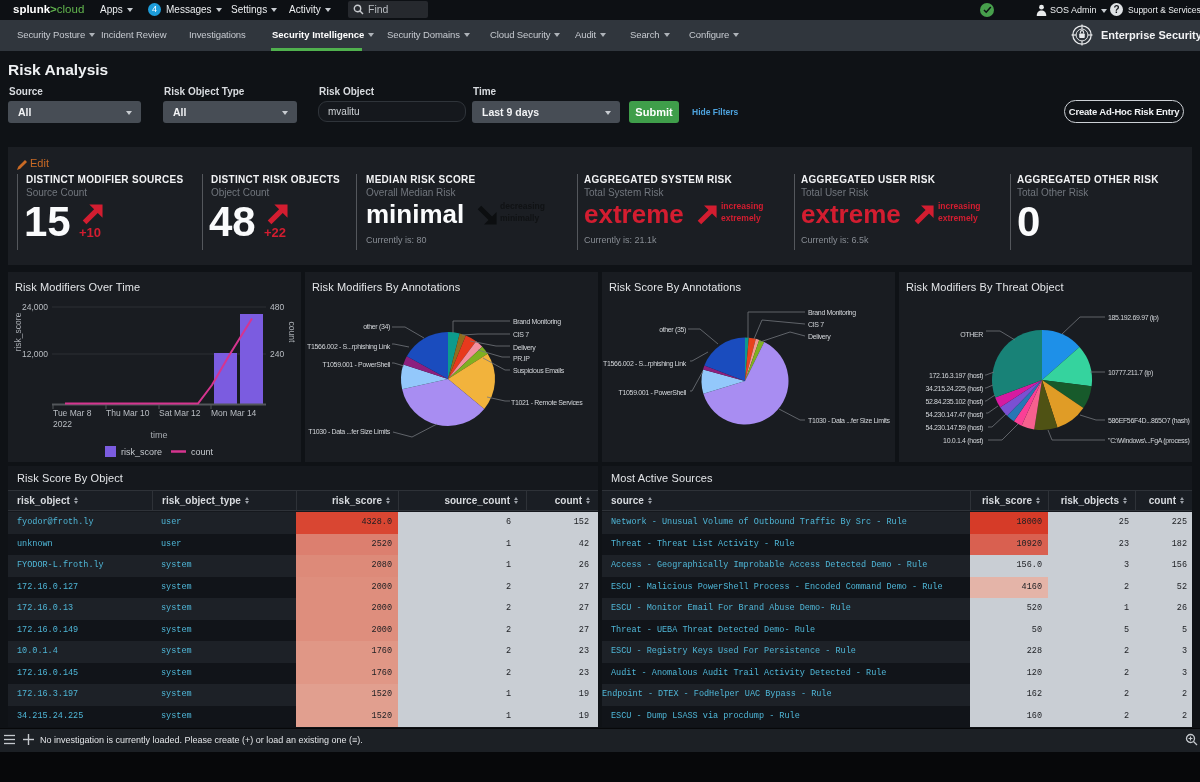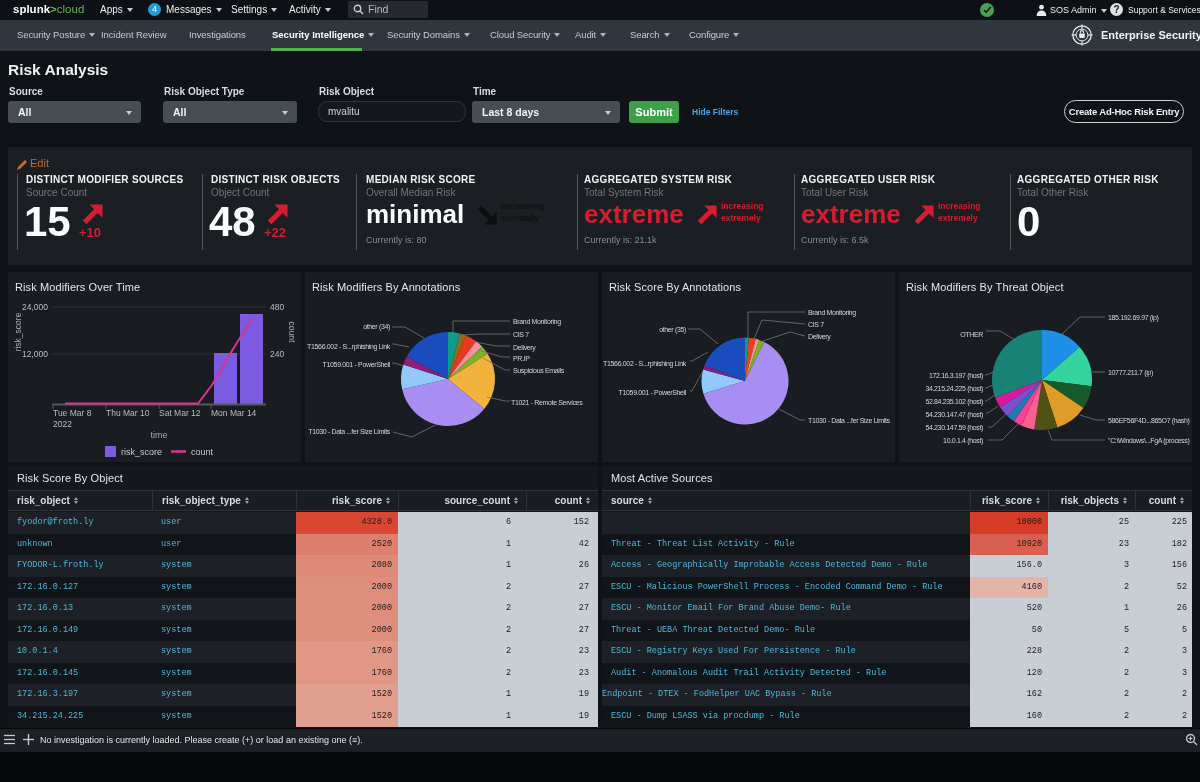--- a/index.html
+++ b/index.html
@@ -69,21 +69,21 @@
 <div class="abs" style="left:1101px;top:0;height:31px;line-height:30px;color:#f2f3f5;font-size:11px;font-weight:bold;">Enterprise Security</div>
 </div>
 <div class="abs" style="left:8px;top:61px;font-size:15.5px;font-weight:bold;color:#eef0f2;">Risk Analysis</div>
 <div class="abs" style="left:9px;top:86px;font-size:10px;color:#d8dbdf;font-weight:bold;">Source</div>
 <div class="abs" style="left:164px;top:86px;font-size:10px;color:#d8dbdf;font-weight:bold;">Risk Object Type</div>
 <div class="abs" style="left:319px;top:86px;font-size:10px;color:#d8dbdf;font-weight:bold;">Risk Object</div>
 <div class="abs" style="left:473px;top:86px;font-size:10px;color:#d8dbdf;font-weight:bold;">Time</div>
 <div class="abs" style="left:8px;top:101px;width:133px;height:22px;background:#474d55;border-radius:3px;color:#f2f3f5;font-size:10.5px;font-weight:bold;line-height:22px;"><span style="margin-left:10px;">All</span><span class="caret" style="position:absolute;right:9px;top:9.5px;"></span></div>
 <div class="abs" style="left:163px;top:101px;width:134px;height:22px;background:#474d55;border-radius:3px;color:#f2f3f5;font-size:10.5px;font-weight:bold;line-height:22px;"><span style="margin-left:10px;">All</span><span class="caret" style="position:absolute;right:9px;top:9.5px;"></span></div>
 <div class="abs" style="left:318px;top:101px;width:148px;height:21px;background:#15181d;border:1px solid #2f343a;border-radius:9px;color:#cdd1d5;font-size:10px;line-height:19px;"><span style="margin-left:9px;">mvalitu</span></div>
-<div class="abs" style="left:472px;top:101px;width:148px;height:22px;background:#474d55;border-radius:3px;color:#f2f3f5;font-size:10.5px;font-weight:bold;line-height:22px;"><span style="margin-left:10px;">Last 8 days</span><span class="caret" style="position:absolute;right:9px;top:9.5px;"></span></div>
+<div class="abs" style="left:472px;top:101px;width:148px;height:22px;background:#474d55;border-radius:3px;color:#f2f3f5;font-size:10.5px;font-weight:bold;line-height:22px;"><span style="margin-left:10px;">Last 9 days</span><span class="caret" style="position:absolute;right:9px;top:9.5px;"></span></div>
 <div class="abs" style="left:629px;top:101px;width:50px;height:22px;background:#3f9e4a;border-radius:3px;color:#fff;font-size:11px;font-weight:bold;text-align:center;line-height:22px;">Submit</div>
 <div class="abs" style="left:692px;top:107px;font-size:8.5px;color:#4da3de;font-weight:bold;">Hide Filters</div>
 <div class="abs" style="left:1064px;top:100px;width:120px;height:23px;border:1px solid #ccd0d5;border-radius:12px;color:#f0f2f4;font-size:9.5px;font-weight:bold;text-align:center;line-height:21px;letter-spacing:-.2px;">Create Ad-Hoc Risk Entry</div>
 <div class="abs" style="left:8px;top:147px;width:1184px;height:118px;background:#1b1e23;"></div>
 <svg class="abs" style="left:17px;top:160px;" width="10" height="10" viewBox="0 0 10 10">
 <path d="M0 10 L1.2 6.8 L8 0 L10 2 L3.2 8.8 Z" fill="#c96a25"></path>
   </svg>
 <div class="abs" style="left:30px;top:157px;font-size:11px;color:#c96a25;">Edit</div>
 <div class="sep" style="left:17px;top:174px;height:76px;"></div>
 <div class="sep" style="left:202px;top:174px;height:76px;"></div>
@@ -358,20 +358,21 @@
 </div>
 <div class="abs" style="left:602px;top:466px;width:590px;height:261px;background:#15181d;overflow:hidden;">
 <div style="position:absolute;left:9px;top:6px;color:#e3e5e8;font-size:11px;letter-spacing:.1px;">Most Active Sources</div>
 <div style="position:absolute;left:0;top:24px;width:100%;height:21px;background:#1a1e24;border-top:1px solid #2e3238;border-bottom:1px solid #2e3238;">
 <div style="position:absolute;left:0px;top:0;width:368px;height:20px;line-height:19px;font-size:10px;font-weight:bold;color:#d8dbdf;text-align:left;padding-left:9px;">source<span style="display:inline-block;vertical-align:middle;margin-left:4px;margin-top:-2px;"><span style="display:block;width:0;height:0;border-left:2.5px solid transparent;border-right:2.5px solid transparent;border-bottom:3.5px solid #9ba0a7;margin-bottom:1.5px;"></span><span style="display:block;width:0;height:0;border-left:2.5px solid transparent;border-right:2.5px solid transparent;border-top:3.5px solid #9ba0a7;"></span></span></div>
 <div style="position:absolute;left:368px;top:0;width:78px;height:20px;border-left:1px solid #2e3238;line-height:19px;font-size:10px;font-weight:bold;color:#d8dbdf;text-align:right;padding-right:8px;">risk_score<span style="display:inline-block;vertical-align:middle;margin-left:4px;margin-top:-2px;"><span style="display:block;width:0;height:0;border-left:2.5px solid transparent;border-right:2.5px solid transparent;border-bottom:3.5px solid #9ba0a7;margin-bottom:1.5px;"></span><span style="display:block;width:0;height:0;border-left:2.5px solid transparent;border-right:2.5px solid transparent;border-top:3.5px solid #9ba0a7;"></span></span></div>
 <div style="position:absolute;left:446px;top:0;width:87px;height:20px;border-left:1px solid #2e3238;line-height:19px;font-size:10px;font-weight:bold;color:#d8dbdf;text-align:right;padding-right:8px;">risk_objects<span style="display:inline-block;vertical-align:middle;margin-left:4px;margin-top:-2px;"><span style="display:block;width:0;height:0;border-left:2.5px solid transparent;border-right:2.5px solid transparent;border-bottom:3.5px solid #9ba0a7;margin-bottom:1.5px;"></span><span style="display:block;width:0;height:0;border-left:2.5px solid transparent;border-right:2.5px solid transparent;border-top:3.5px solid #9ba0a7;"></span></span></div>
 <div style="position:absolute;left:533px;top:0;width:57px;height:20px;border-left:1px solid #2e3238;line-height:19px;font-size:10px;font-weight:bold;color:#d8dbdf;text-align:right;padding-right:8px;">count<span style="display:inline-block;vertical-align:middle;margin-left:4px;margin-top:-2px;"><span style="display:block;width:0;height:0;border-left:2.5px solid transparent;border-right:2.5px solid transparent;border-bottom:3.5px solid #9ba0a7;margin-bottom:1.5px;"></span><span style="display:block;width:0;height:0;border-left:2.5px solid transparent;border-right:2.5px solid transparent;border-top:3.5px solid #9ba0a7;"></span></span></div>
 </div>
 <div style="position:absolute;left:0;top:46px;width:100%;height:21.5px;background:#1d2127;">
+<div class="mono" style="position:absolute;left:0px;top:0;width:368px;height:21.5px;line-height:21.5px;font-size:8.5px;color:#4fb7d8;text-align:left;padding-left:9px;white-space:nowrap;">Network - Unusual Volume of Outbound Traffic By Src - Rule</div>
 <div class="mono" style="position:absolute;left:368px;top:0;width:78px;height:21.5px;background:#d63b28;line-height:21.5px;font-size:8.5px;color:#1c1e22;text-align:right;padding-right:6px;white-space:nowrap;">18000</div>
 <div class="mono" style="position:absolute;left:446px;top:0;width:87px;height:21.5px;background:#c9ced4;line-height:21.5px;font-size:8.5px;color:#1c1e22;text-align:right;padding-right:6px;white-space:nowrap;">25</div>
 <div class="mono" style="position:absolute;left:533px;top:0;width:57px;height:21.5px;background:#c9ced4;line-height:21.5px;font-size:8.5px;color:#1c1e22;text-align:right;padding-right:5px;white-space:nowrap;">225</div>
 </div>
 <div style="position:absolute;left:0;top:67.5px;width:100%;height:21.5px;background:#111419;">
 <div class="mono" style="position:absolute;left:0px;top:0;width:368px;height:21.5px;line-height:21.5px;font-size:8.5px;color:#4fb7d8;text-align:left;padding-left:9px;white-space:nowrap;">Threat - Threat List Activity - Rule</div>
 <div class="mono" style="position:absolute;left:368px;top:0;width:78px;height:21.5px;background:#d96050;line-height:21.5px;font-size:8.5px;color:#1c1e22;text-align:right;padding-right:6px;white-space:nowrap;">10920</div>
 <div class="mono" style="position:absolute;left:446px;top:0;width:87px;height:21.5px;background:#c9ced4;line-height:21.5px;font-size:8.5px;color:#1c1e22;text-align:right;padding-right:6px;white-space:nowrap;">23</div>
 <div class="mono" style="position:absolute;left:533px;top:0;width:57px;height:21.5px;background:#c9ced4;line-height:21.5px;font-size:8.5px;color:#1c1e22;text-align:right;padding-right:5px;white-space:nowrap;">182</div>
 </div>

